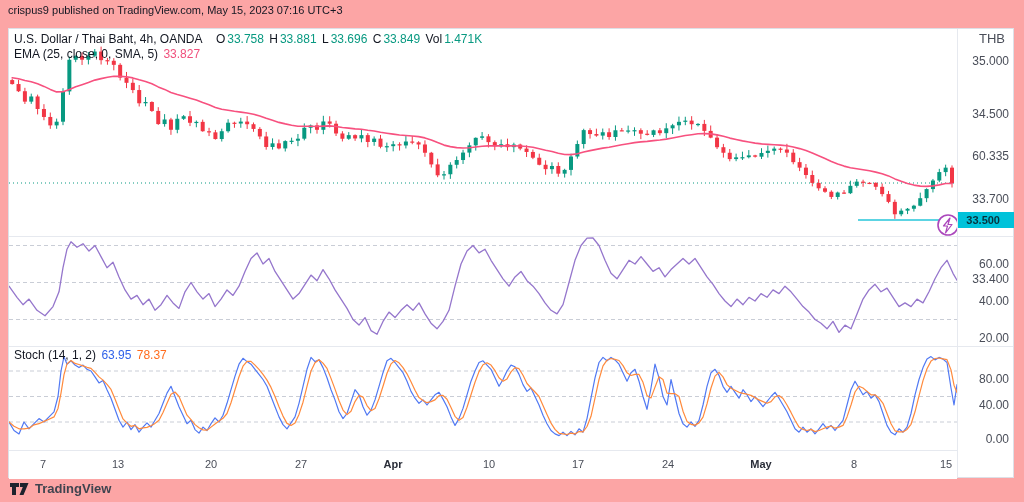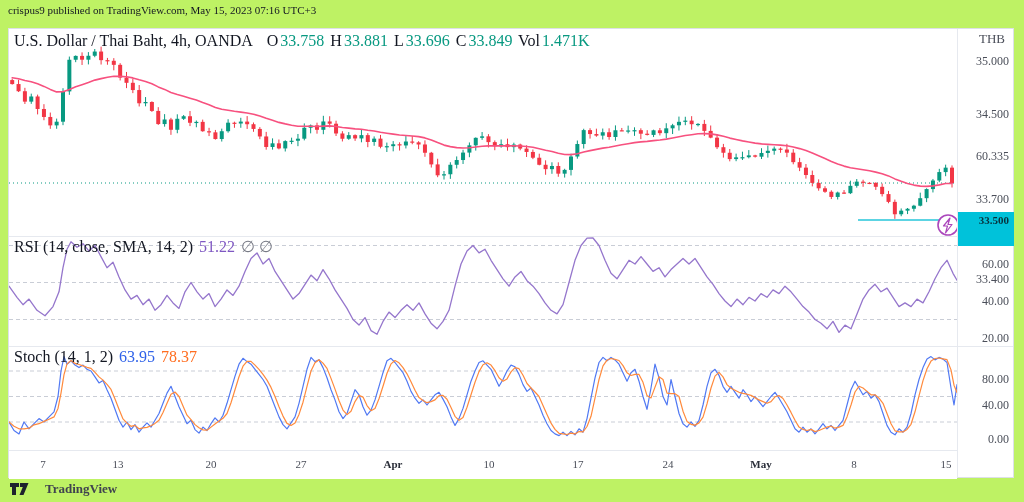--- a/index.html
+++ b/index.html
@@ -1,40 +1,40 @@
 <!DOCTYPE html>
 <html><head>
 <meta charset="utf-8">
 <style>
   html,body{margin:0;padding:0;background:#fff;}
-  .page{position:relative;width:1024px;height:502px;overflow:hidden;background:#bef264;
-        font-family:Liberation Serif, serif;}
+  .page{position:relative;width:1024px;height:502px;overflow:hidden;background:#fca5a5;
+        font-family:Liberation Sans, sans-serif;}
   .byline{position:absolute;left:8px;top:4px;font-size:11px;color:#131722;}
   .chart{position:absolute;left:8px;top:28px;width:1006px;height:450px;box-sizing:border-box;
          border:1px solid #dde0e7;background:#fff;}
   #plot{position:absolute;left:0;top:0;}
   .sep{position:absolute;left:0;width:1004px;height:1px;background:#e6e9ef;z-index:3;}
   .right-axis{position:absolute;top:0;left:948px;width:56px;height:449px;border-left:1px solid #e6e9ef;z-index:4;}
   .tick{position:absolute;right:5px;transform:translateY(-50%);font-size:12px;color:#4a4e59;white-space:nowrap;}
   .currency{position:absolute;right:9px;top:2px;font-size:13px;color:#4a4e59;}
-  .badge{position:absolute;left:0;right:0;height:34px;line-height:16px;background:#00c2da;
-         color:#07333d;font-size:11px;font-weight:700;text-align:right;padding-right:5px;z-index:5;}
+  .badge{position:absolute;left:0;right:0;height:16px;line-height:16px;background:#00c2da;
+         color:#07333d;font-size:11px;font-weight:700;text-align:right;padding-right:14px;z-index:5;}
   .time-axis{position:absolute;left:0;top:421px;width:948px;height:28px;border-top:1px solid #e6e9ef;z-index:4;background:#fff;}
   .tlabel{position:absolute;top:7px;transform:translateX(-50%);font-size:11px;color:#4a4e59;}
   .tlabel.bold{font-weight:700;color:#2a2e39;}
-  .legend{position:absolute;font-size:16px;color:#131722;white-space:nowrap;z-index:6;}
+  .legend{position:absolute;font-size:12px;color:#131722;white-space:nowrap;z-index:6;}
   .legend span{margin-right:2px;}
   .lgap{display:inline-block;width:6px;}
   .v-green{color:#089981;}
   .v-pink{color:#f0507c;}
   .v-purple{color:#7e57c2;}
   .v-blue{color:#2f62e9;}
   .v-orange{color:#ff6d1f;}
   .v-gray{color:#787b86;}
-  .watermark{position:absolute;left:10px;top:481px;display:flex;align-items:center;gap:16px;
+  .watermark{position:absolute;left:10px;top:481px;display:flex;align-items:center;gap:6px;
              color:#40444f;font-size:13px;font-weight:600;}
   .tv-glyph svg{display:block;}
 </style>
 </head>
 <body>
 
 <div class="page">
 
   <div class="byline">crispus9 published on TradingView.com, May 15, 2023 07:16 UTC+3</div>
 
@@ -362,24 +362,23 @@
     <div class="sep" style="top:317px"></div>
 
     <div class="legend" style="left:5px;top:3px">
       <span>U.S. Dollar / Thai Baht, 4h, OANDA</span><span class="lgap"></span>
       <span>O</span><span class="v-green">33.758</span>
       <span>H</span><span class="v-green">33.881</span>
       <span>L</span><span class="v-green">33.696</span>
       <span>C</span><span class="v-green">33.849</span>
       <span>Vol</span><span class="v-green">1.471K</span>
     </div>
-    <div class="legend" style="left:5px;top:208px">
-      <span>RSI (14, close, SMA, 14, 2)</span>
-      <span class="v-purple">51.22</span>
-      <span class="v-gray">∅ ∅</span>
+    <div class="legend" style="left:5px;top:18px">
+      <span>EMA (25, close, 0, SMA, 5)</span>
+      <span class="v-pink">33.827</span>
     </div>
     <div class="legend" style="left:5px;top:319px">
       <span>Stoch (14, 1, 2)</span>
       <span class="v-blue">63.95</span>
       <span class="v-orange">78.37</span>
     </div>
 
     <div class="right-axis">
       <div class="currency">THB</div>
       <div class="badge" style="top:183px">33.500</div>

